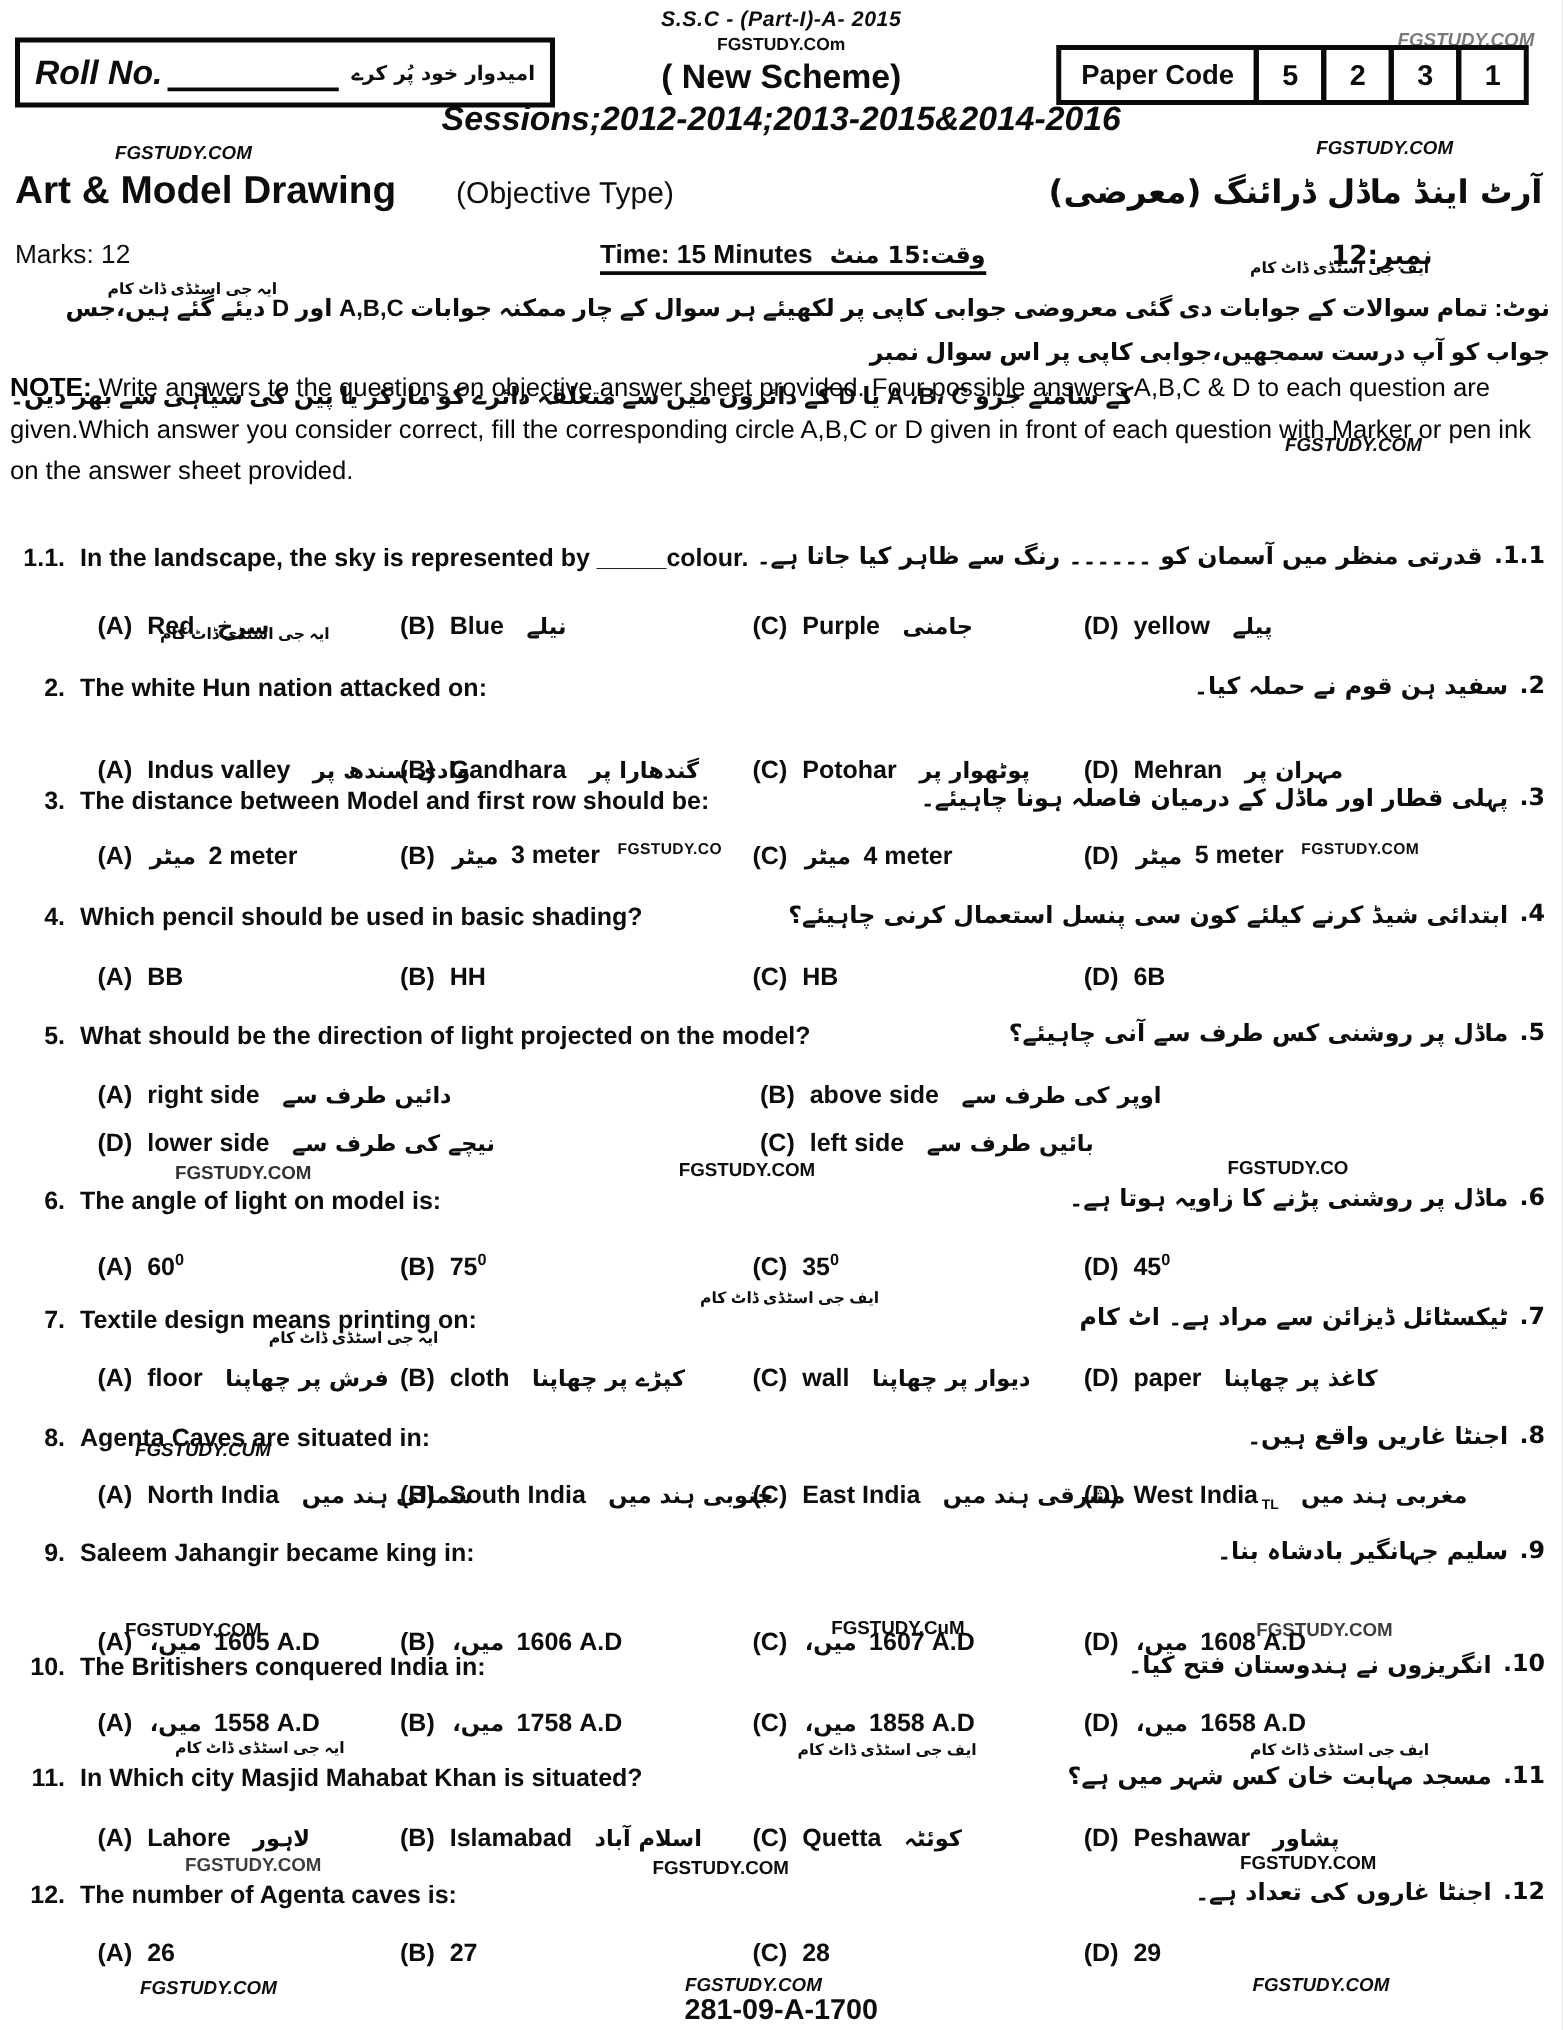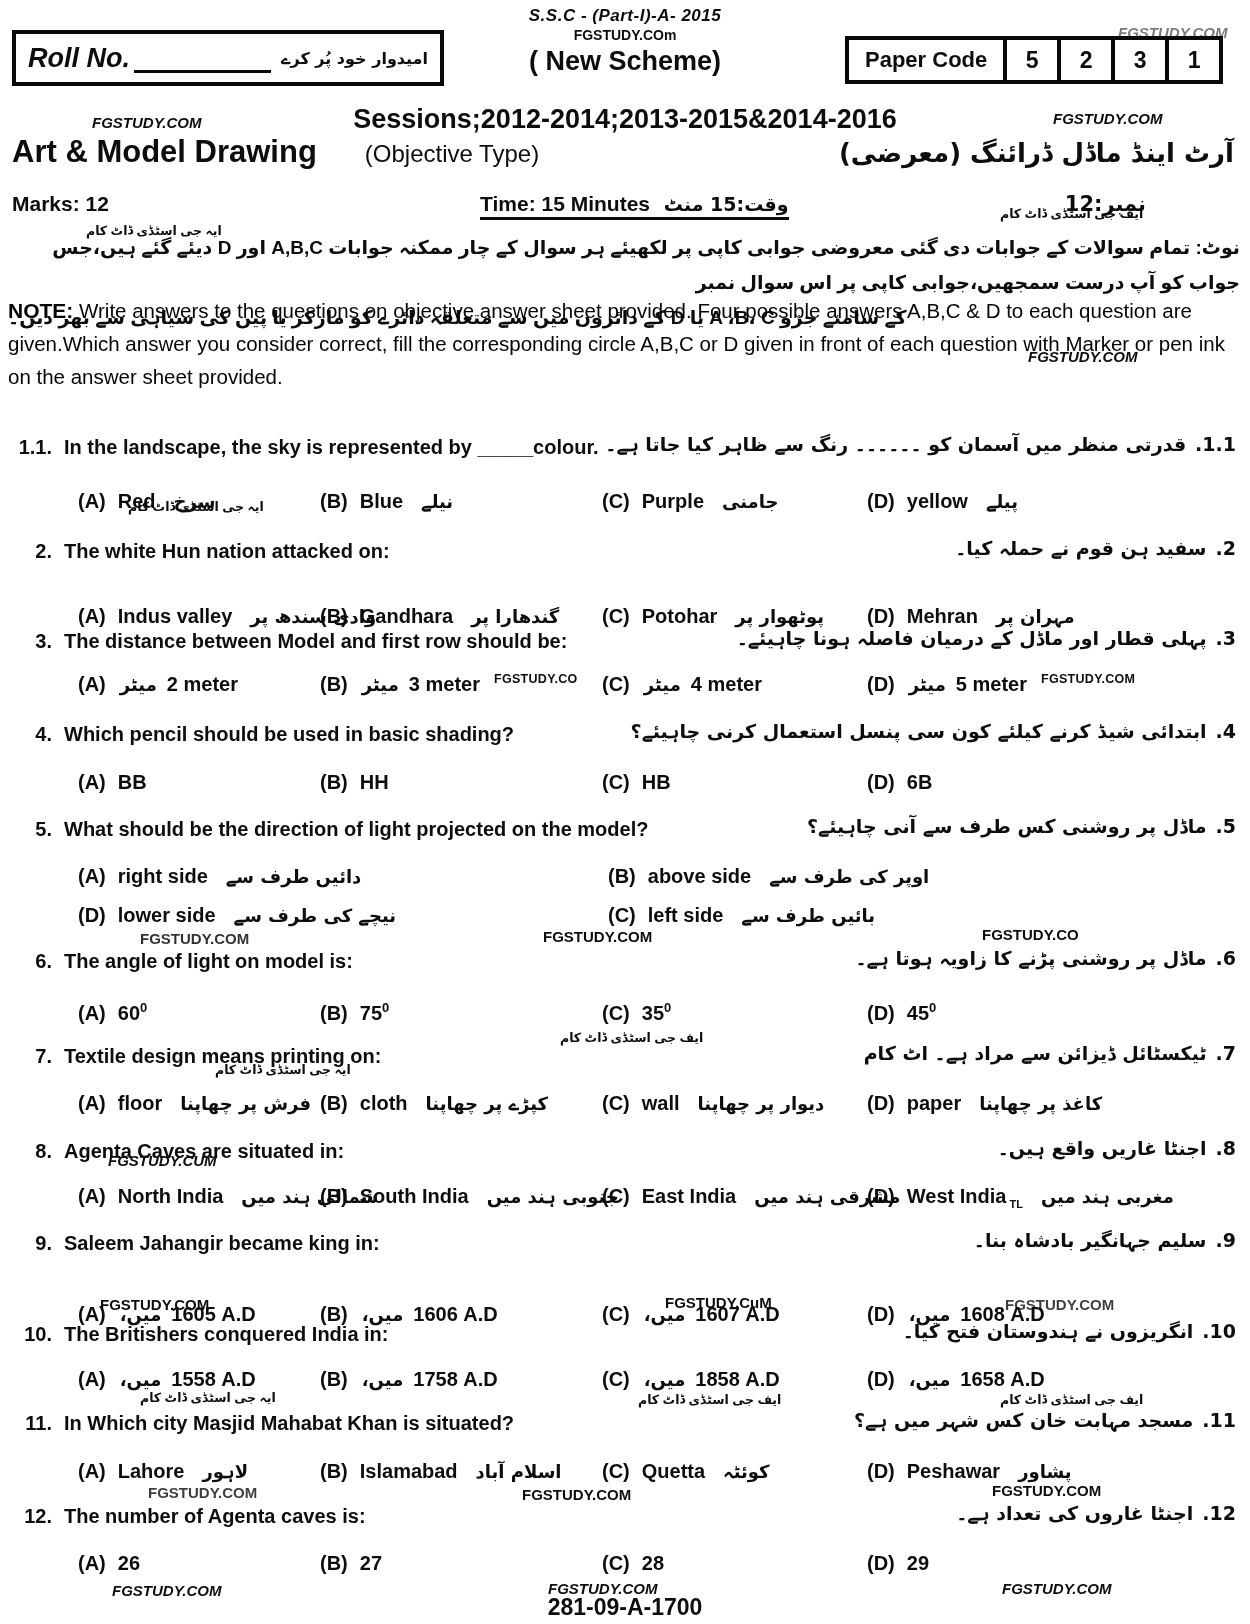--- a/index.html
+++ b/index.html
@@ -17,29 +17,29 @@
            display:flex;align-items:center;padding:0 12px;box-sizing:border-box;}
   .roll-label{font-size:27px;font-weight:700;font-style:italic;white-space:nowrap;}
   .roll-line{flex:1;border-bottom:3px solid #090909;height:58%;margin:0 10px 0 4px;}
   .roll-ur{font-size:16px;font-weight:700;white-space:nowrap;}
 
   .papercode{position:absolute;left:845px;top:36px;display:flex;}
   .pc-label{border:4px solid #090909;padding:7px 16px;font-size:22px;font-weight:700;}
   .pc-cell{border:4px solid #090909;width:50px;display:flex;align-items:center;justify-content:center;
            font-size:23px;font-weight:700;margin-left:-4px;}
 
-  .sessions{position:absolute;top:104px;left:0;right:0;text-align:center;font-size:27px;font-weight:700;}
+  .sessions{position:absolute;top:80px;left:0;right:0;text-align:center;font-size:27px;font-weight:700;font-style:italic;}
 
   .title-row{position:absolute;top:134px;left:12px;right:16px;display:flex;align-items:baseline;}
   .title-en{font-size:31px;font-weight:700;}
   .title-type{font-size:24px;font-weight:400;margin-left:48px;}
   .title-ur{margin-left:auto;font-size:26px;font-weight:700;direction:rtl;}
 
   .marks-row{position:absolute;top:192px;left:12px;right:16px;height:30px;}
-  .marks{position:absolute;left:0;font-size:21px;font-weight:700;}
+  .marks{position:absolute;left:0;font-size:21px;font-weight:400;}
   .timegrp{position:absolute;left:468px;font-size:21px;font-weight:700;border-bottom:3px solid #090909;padding-bottom:1px;}
   .time-ur{font-size:19px;font-weight:700;margin-left:8px;}
   .num-ur{position:absolute;right:88px;font-size:21px;font-weight:700;direction:rtl;}
 
   .urdu-note{position:absolute;top:230px;left:8px;right:10px;direction:rtl;text-align:right;
              font-size:19px;font-weight:700;line-height:35px;}
   .urdu-note .l2{text-align:left;}
 
   .note{position:absolute;top:294px;left:8px;width:1218px;font-size:20.5px;line-height:33px;color:#050505;}
   .note b{font-size:21px;}

